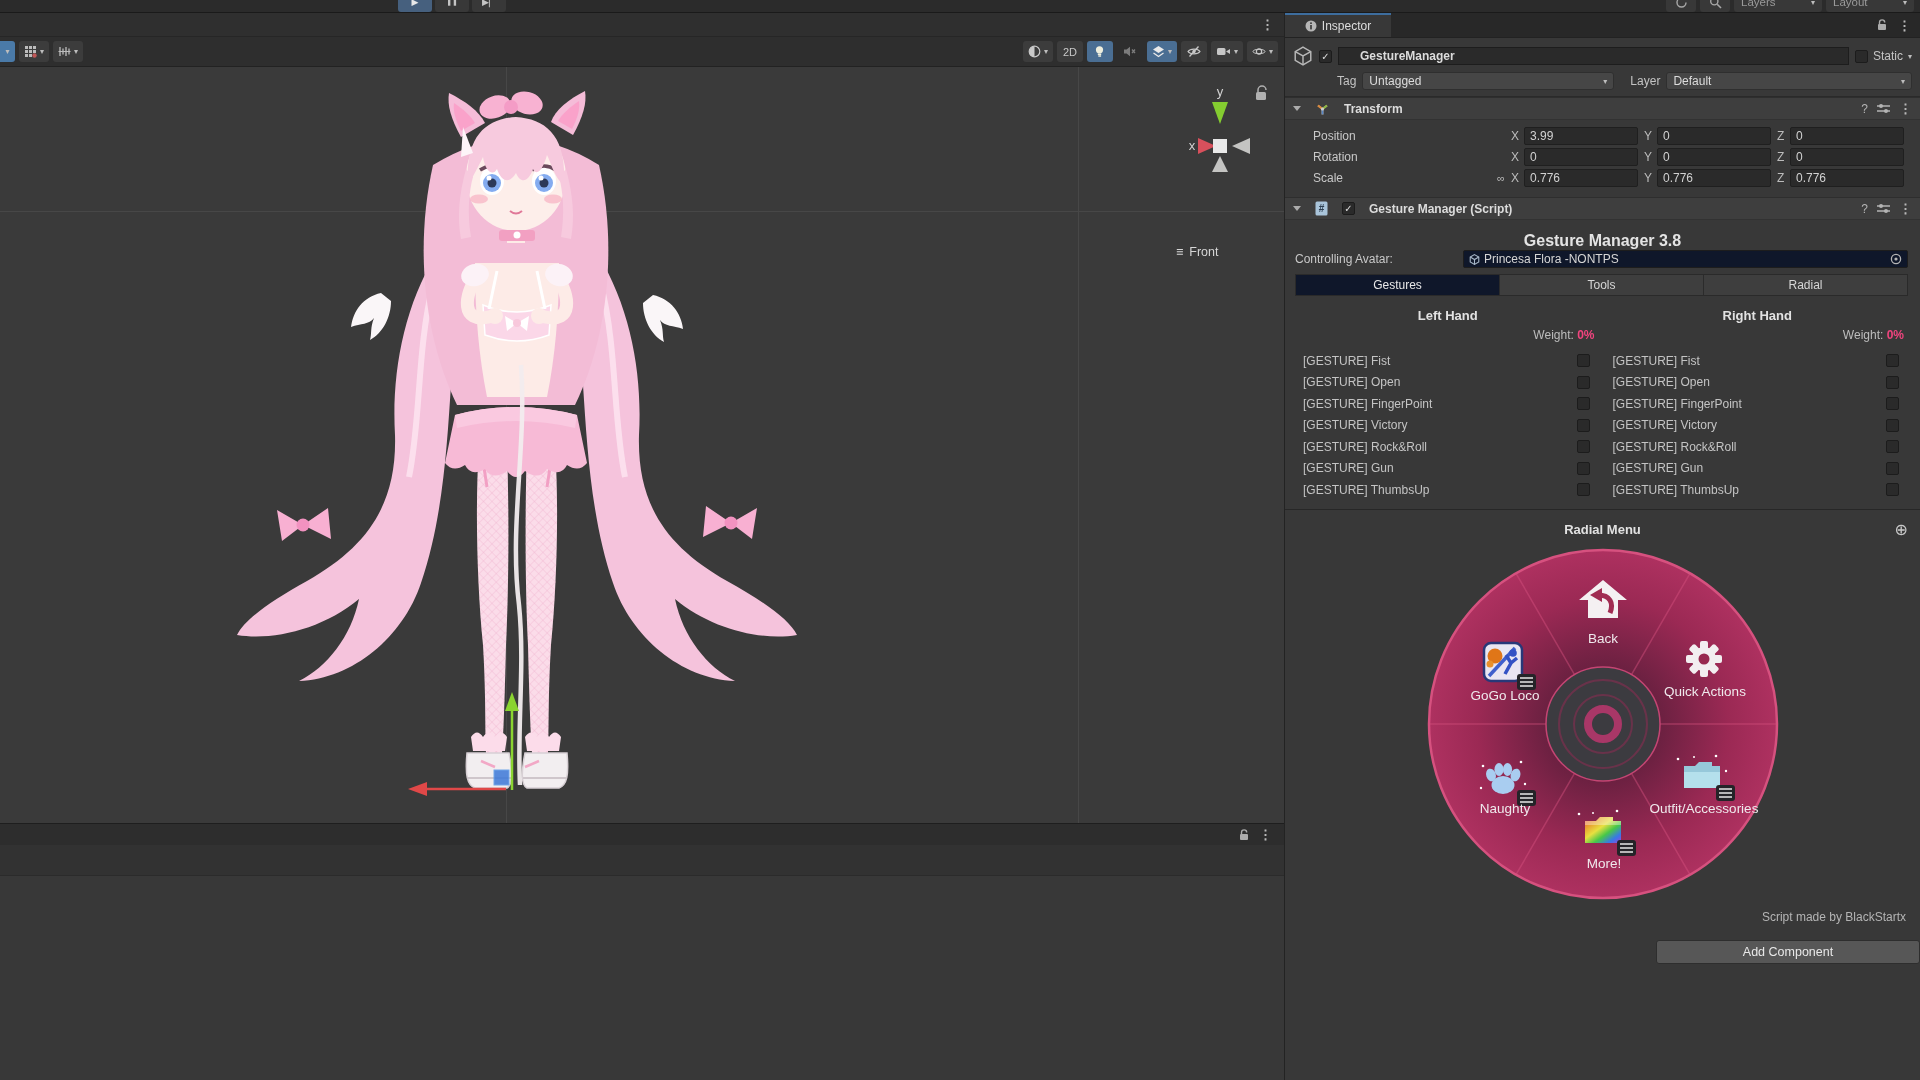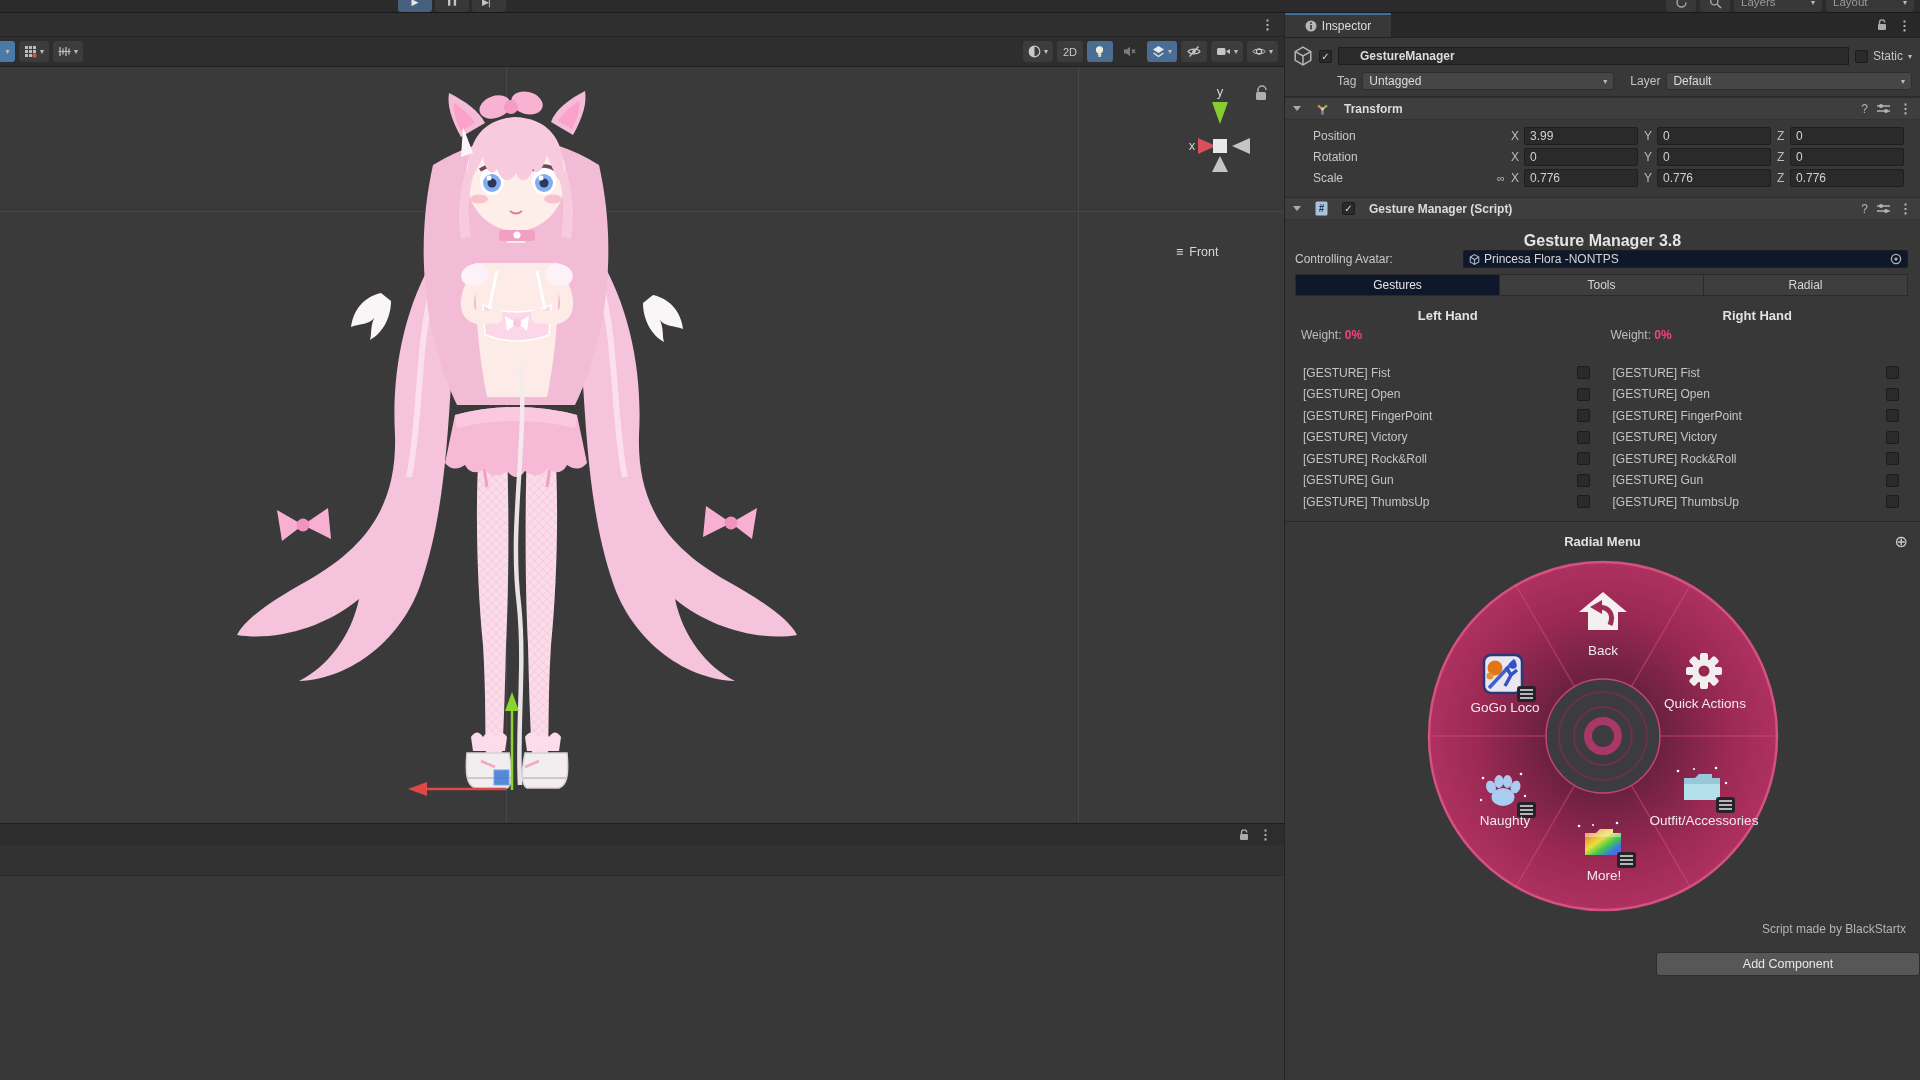--- a/index.html
+++ b/index.html
@@ -62,21 +62,21 @@
 .avatar-row{display:flex;align-items:center;margin:0 12px 6px 10px;gap:8px}
 .ar-label{width:160px;color:#c8c8c8;flex:none}
 .objfield{flex:1;height:18px;background:#0f172a;border:1px solid #1d1d1d;border-radius:2px;display:flex;align-items:center;gap:4px;padding:0 5px;color:#d6d6d6}
 .gm-tabs{display:flex;margin:0 12px 12px 10px;height:22px;border:1px solid #2a2a2a}
 .gmtab{flex:1;display:flex;align-items:center;justify-content:center;background:#3e3e3e;border-right:1px solid #2b2b2b;color:#d6d6d6}
 .gmtab:last-child{border-right:none}
 .gmtab.active{background:#0f172a;color:#e8e8e8}
 .hands{display:flex;margin:0 8px}
 .hand{flex:1;padding:0 8px}
 .hand h3{text-align:center;font-size:13px;color:#e2e2e2;margin:0 0 5px}
-.weightline{text-align:left;color:#bdbdbd;margin-bottom:20px}
+.weightline{text-align:right;color:#bdbdbd;margin-bottom:8px}
 .weightval{color:#f0447e;font-weight:bold}
 .g-row{display:flex;align-items:center;height:21.5px;padding:0 5px 0 2px}
 .g-row span:first-child{flex:1;color:#c4c4c4}
 .sep{border-top:1px solid #272727}
 .radial-head{position:relative;height:22px;margin-top:9px}
 .radial-title{text-align:center;font-weight:bold;font-size:13px;color:#e2e2e2;line-height:22px}
 .radial-plus{position:absolute;right:12px;top:1px;font-size:16px;color:#c8c8c8}
 .radialwrap{width:360px;margin:3px auto 0}
 .credit{text-align:right;padding-right:14px;color:#b4b4b4;margin-top:6px}
 .addrow{display:flex;justify-content:flex-end;margin-top:16px}

